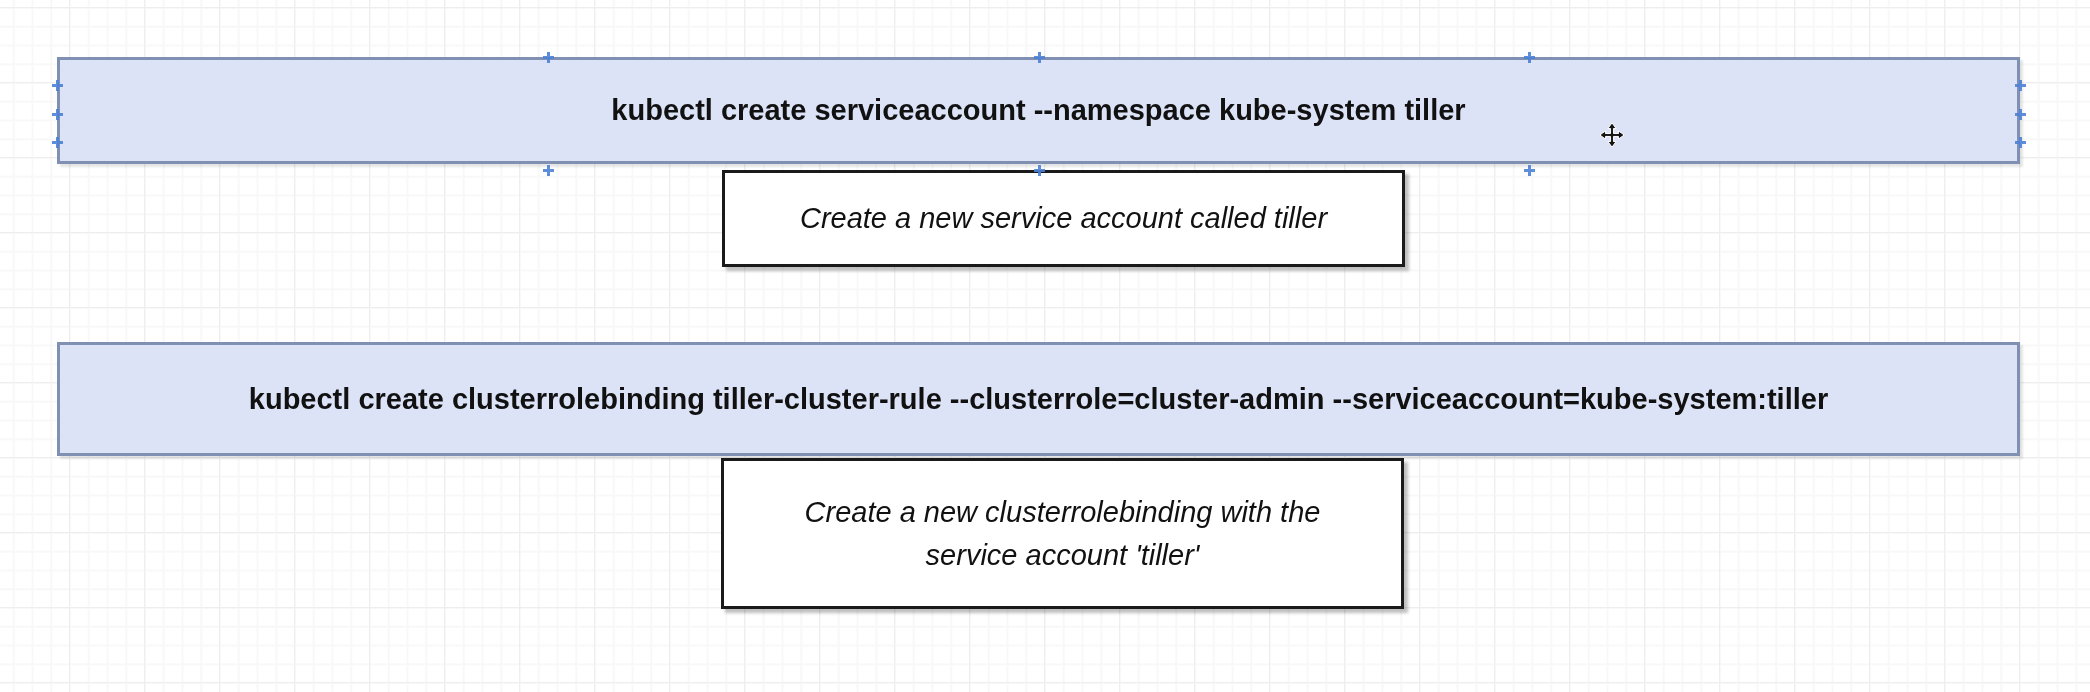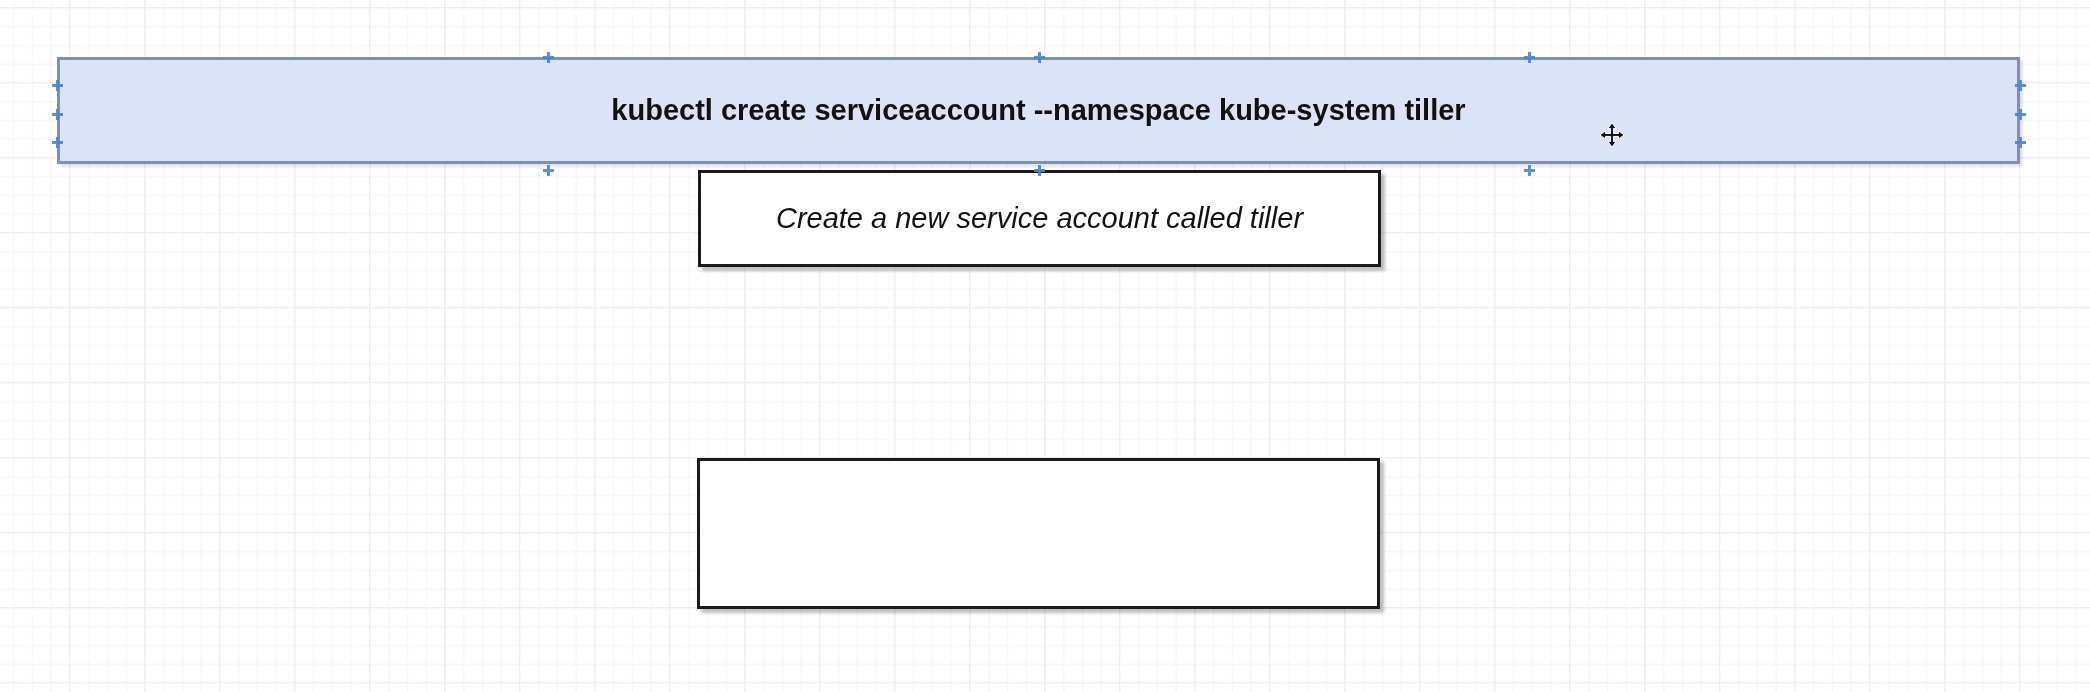--- a/index.html
+++ b/index.html
@@ -59,20 +59,21 @@
   .note-box {
     position: absolute;
     background: var(--note-fill);
     border: 3px solid var(--note-border);
     box-shadow: 4px 4px 3px rgba(0,0,0,0.25);
     display: flex;
     flex-direction: column;
     align-items: center;
     justify-content: center;
     text-align: right;
+    margin-left: 24px;
   }
   .note-box.first  { left: 698px; top: 170px; width: 683px; height: 97px; }
   .note-box.second { left: 697px; top: 458px; width: 683px; height: 151px; }
 
   .note-line {
     font-style: italic;
     font-size: 29px;
     line-height: 43px;
     white-space: nowrap;
   }
@@ -114,22 +115,27 @@
 <div class="canvas" id="canvas">
 
   <div class="command-box first" id="cmd1">
     <span class="command-text">kubectl create serviceaccount --namespace kube-system tiller</span>
   </div>
 
   <div class="note-box first">
     <div class="note-line">Create a new service account called tiller</div>
   </div>
 
+  <div class="command-box second">
+    <span class="command-text">kubectl create clusterrolebinding tiller-cluster-rule --clusterrole=cluster-admin --serviceaccount=kube-system:tiller</span>
+  </div>
 
   <div class="note-box second">
+    <div class="note-line">Create a new clusterrolebinding with the</div>
+    <div class="note-line">service account 'tiller'</div>
   </div>
 
   <svg class="move-cursor" viewBox="0 0 32 32" xmlns="http://www.w3.org/2000/svg">
     <path d="M16 1 L21 8 H17.8 V14.2 H24 V11 L31 16 L24 21 V17.8 H17.8 V24 H21 L16 31 L11 24 H14.2 V17.8 H8 V21 L1 16 L8 11 V14.2 H14.2 V8 H11 Z" fill="#141414" stroke="#ffffff" stroke-width="1.2"></path>
   </svg>
 
 <div class="conn-point" style="left: 547.75px; top: 57px;"></div>
     <div class="conn-point" style="left: 547.75px; top: 170px;"></div>
     <div class="conn-point" style="left: 57px; top: 85.25px;"></div>
     <div class="conn-point" style="left: 2020px; top: 85.25px;"></div>

